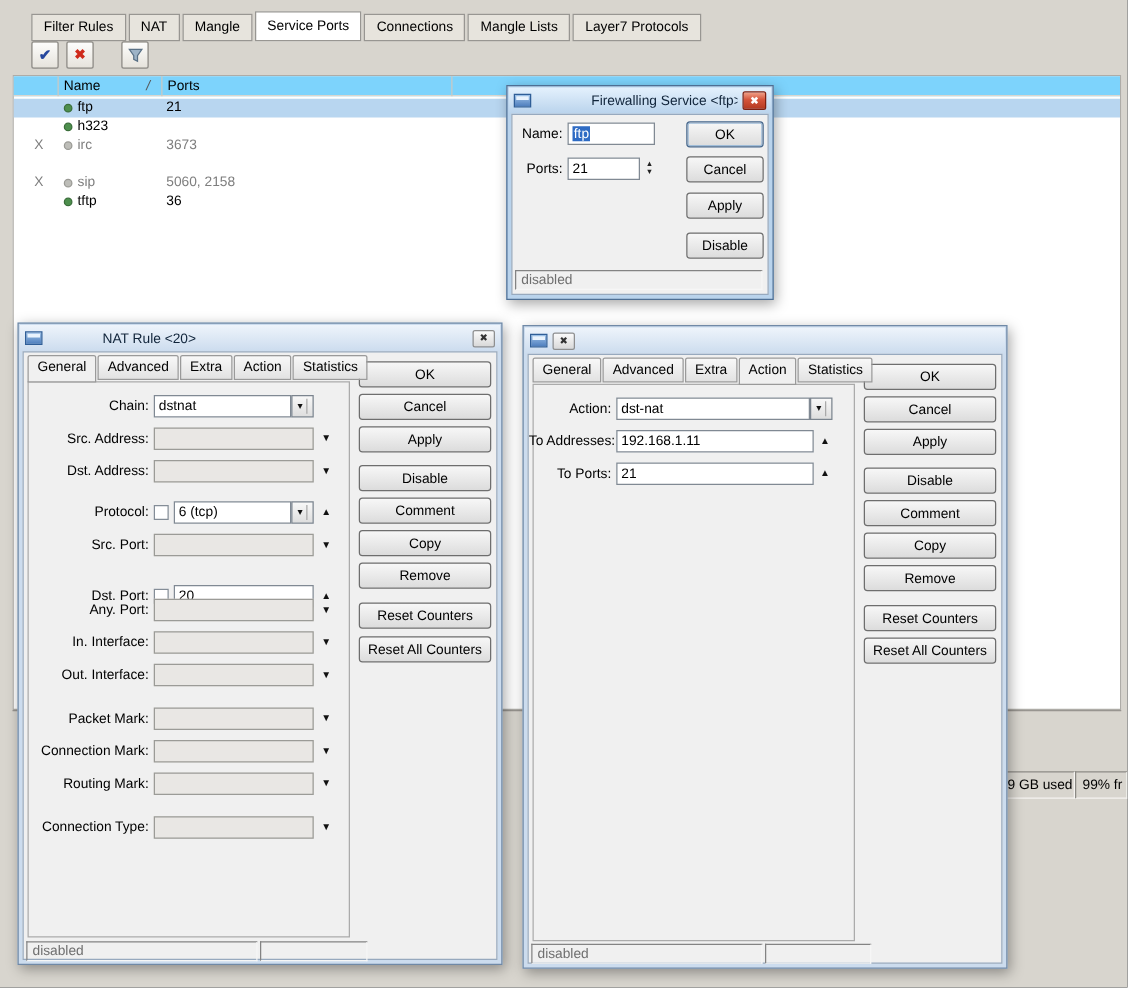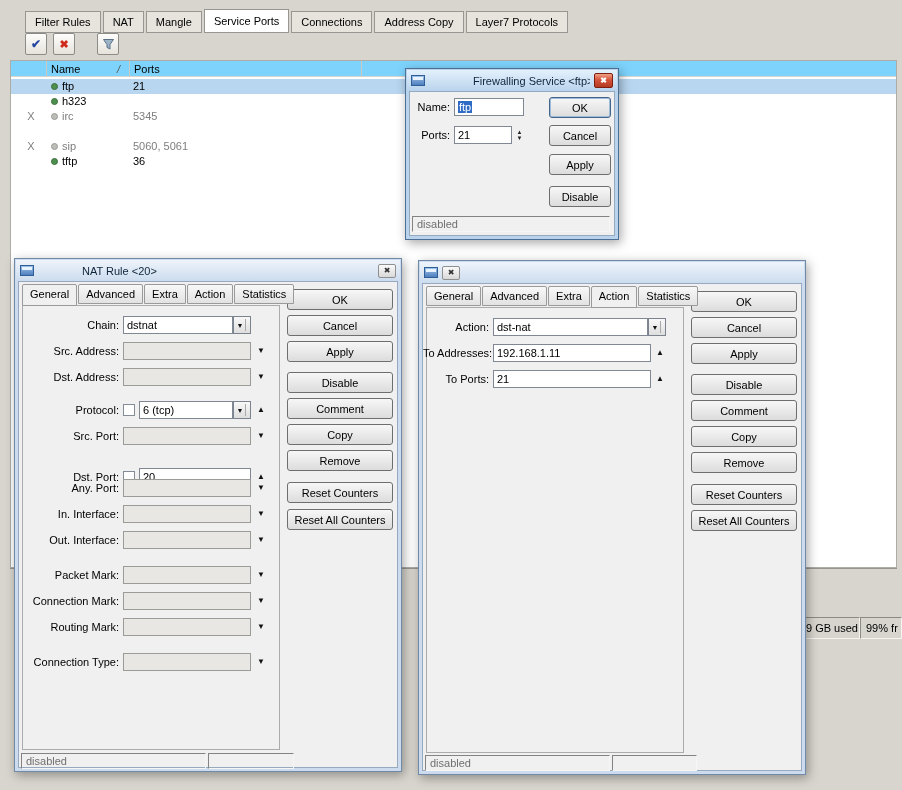--- a/index.html
+++ b/index.html
@@ -88,21 +88,21 @@
 <body>
 
 <div class="screen">
 
   <div class="main-tabs">
     <div class="mtab">Filter Rules</div>
     <div class="mtab">NAT</div>
     <div class="mtab">Mangle</div>
     <div class="mtab active">Service Ports</div>
     <div class="mtab">Connections</div>
-    <div class="mtab">Address Copy</div>
+    <div class="mtab">Mangle Lists</div>
     <div class="mtab">Layer7 Protocols</div>
   </div>
 
   <div class="toolbar">
     <div class="tbtn">
       <span class="glyph-check">✔</span>
     </div>
     <div class="tbtn">
       <span class="glyph-x">✖</span>
     </div>
@@ -132,27 +132,27 @@
     <div class="trow" style="top:33px">
       <span class="r-flag"></span>
       <span class="dot"></span>
       <span class="r-name">h323</span>
       <span class="r-ports"></span>
     </div>
     <div class="trow dim" style="top:48px">
       <span class="r-flag">X</span>
       <span class="dot"></span>
       <span class="r-name">irc</span>
-      <span class="r-ports">5345</span>
+      <span class="r-ports">3673</span>
     </div>
     <div class="trow dim" style="top:78px">
       <span class="r-flag">X</span>
       <span class="dot"></span>
       <span class="r-name">sip</span>
-      <span class="r-ports">5060, 5061</span>
+      <span class="r-ports">5060, 2158</span>
     </div>
     <div class="trow" style="top:93px">
       <span class="r-flag"></span>
       <span class="dot"></span>
       <span class="r-name">tftp</span>
       <span class="r-ports">36</span>
     </div>
   </div>
 
   <div class="bottom-band"></div>

